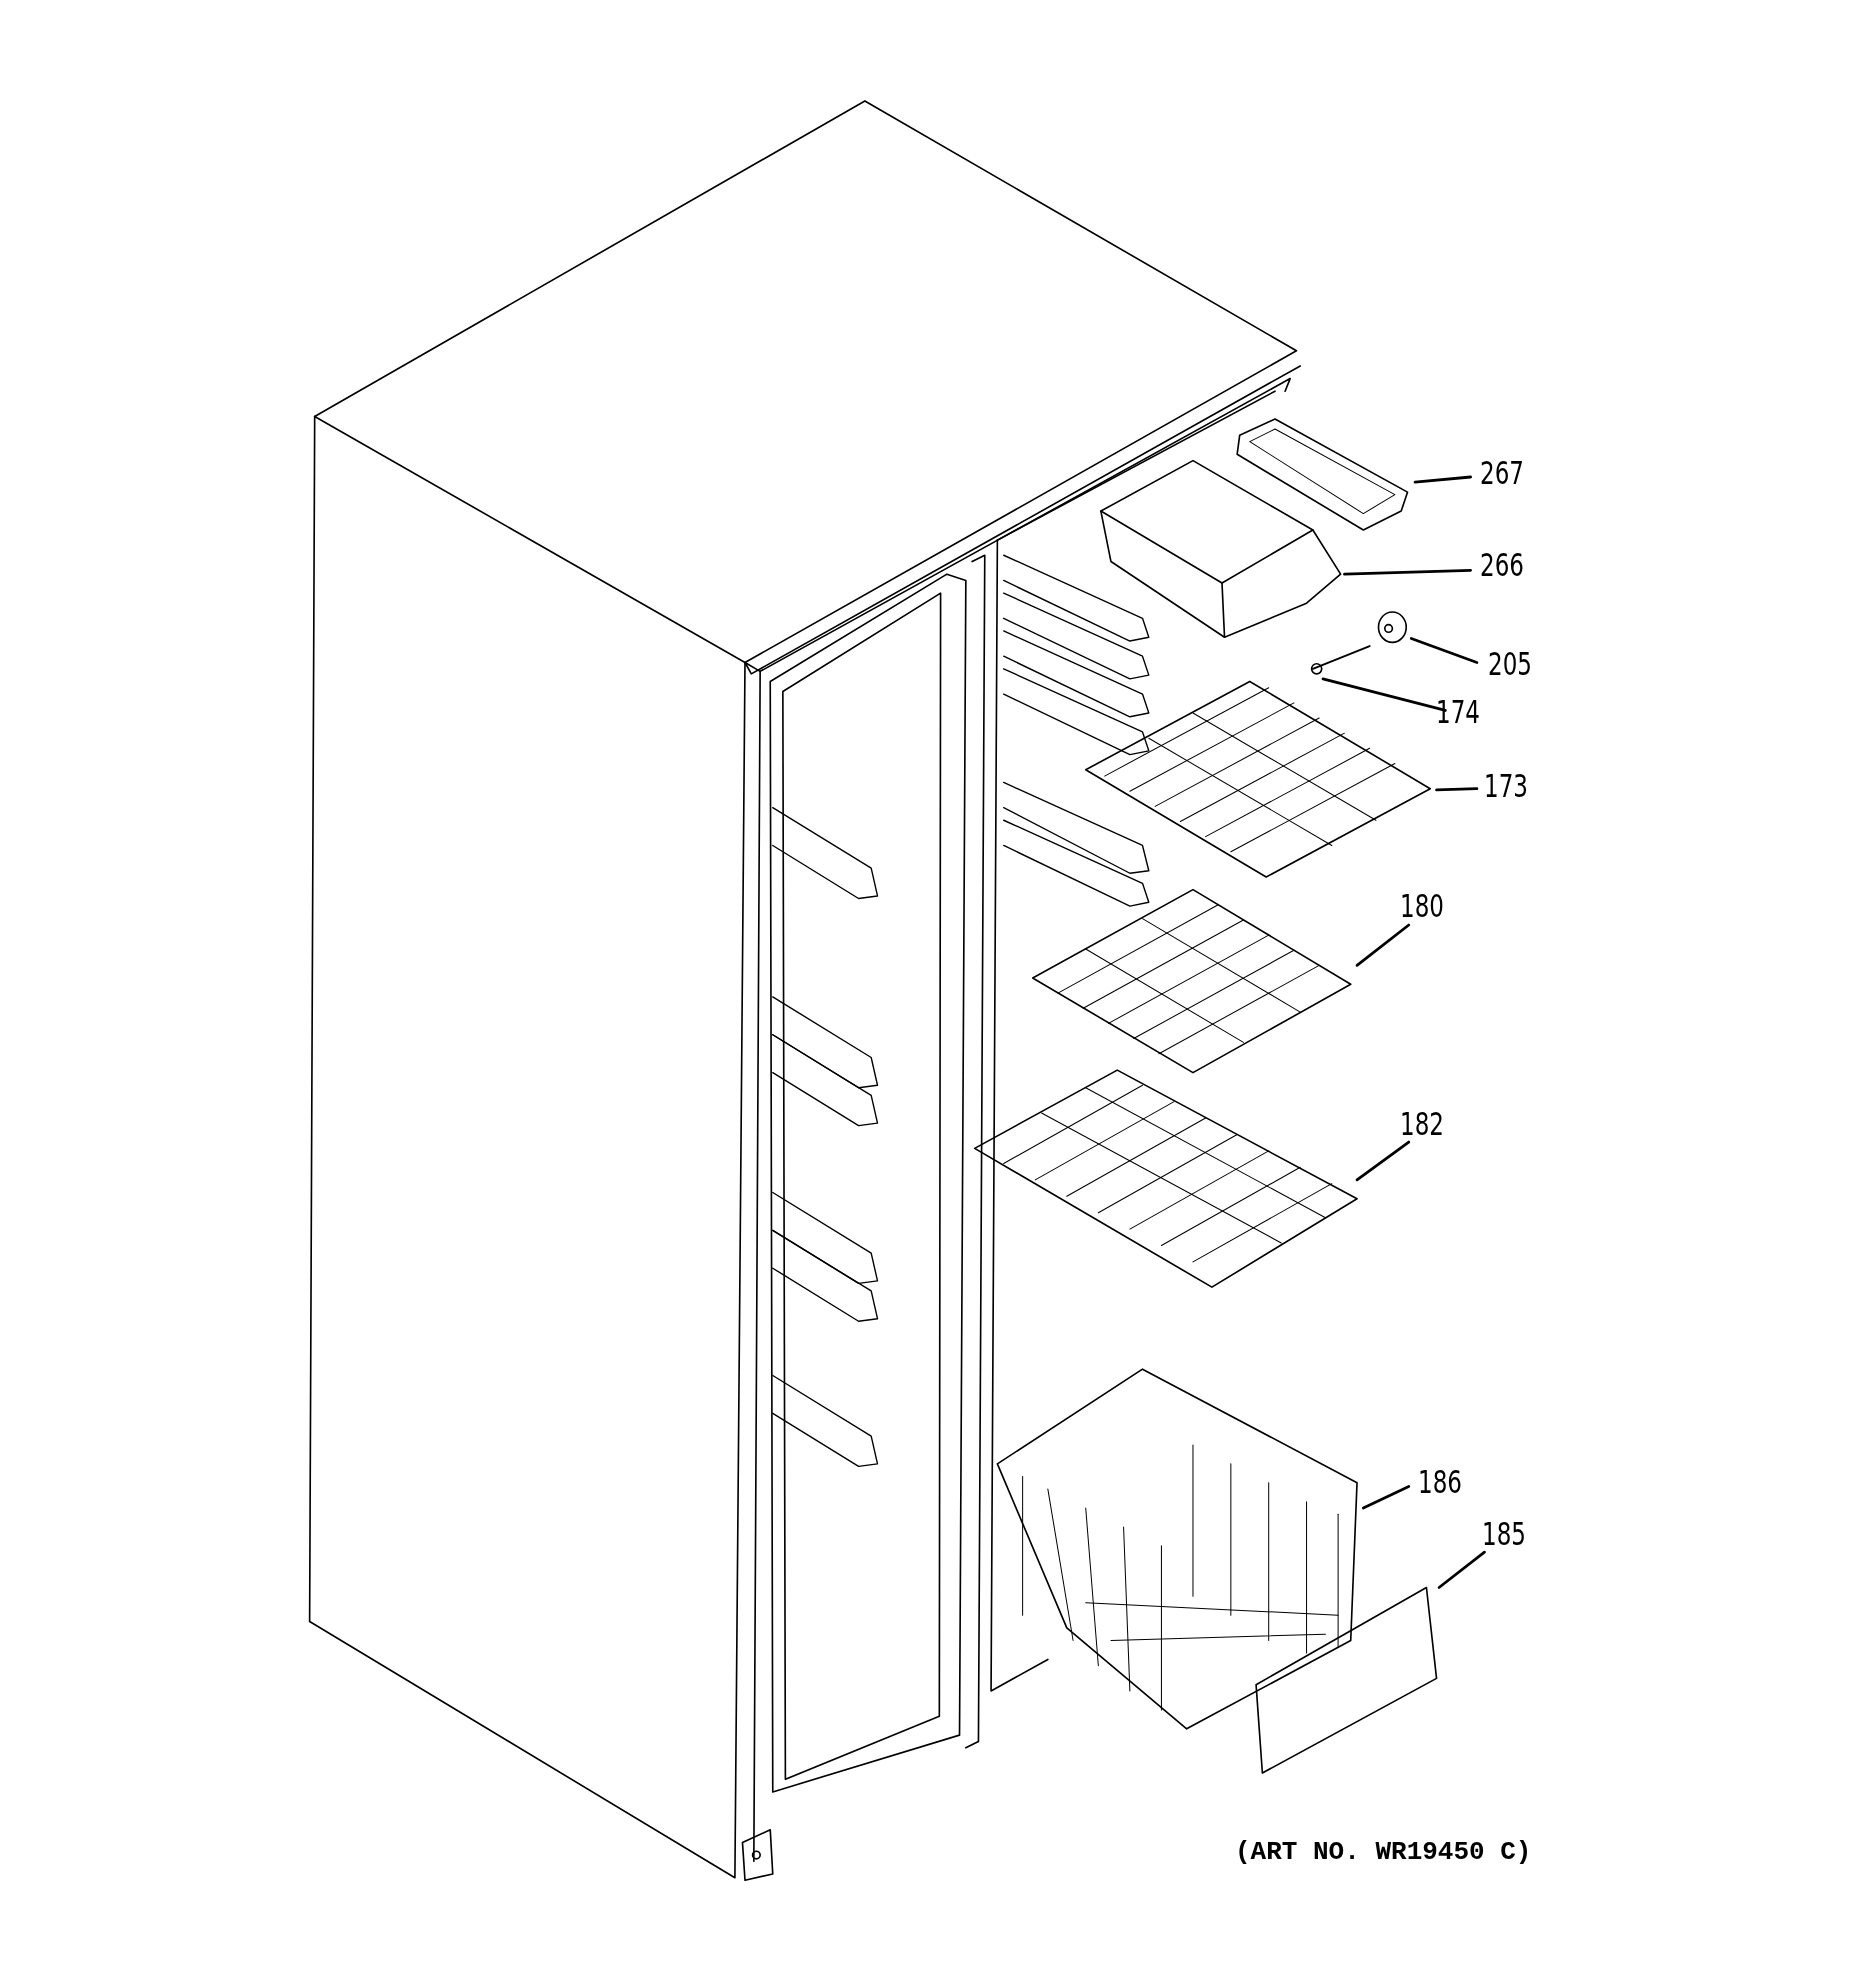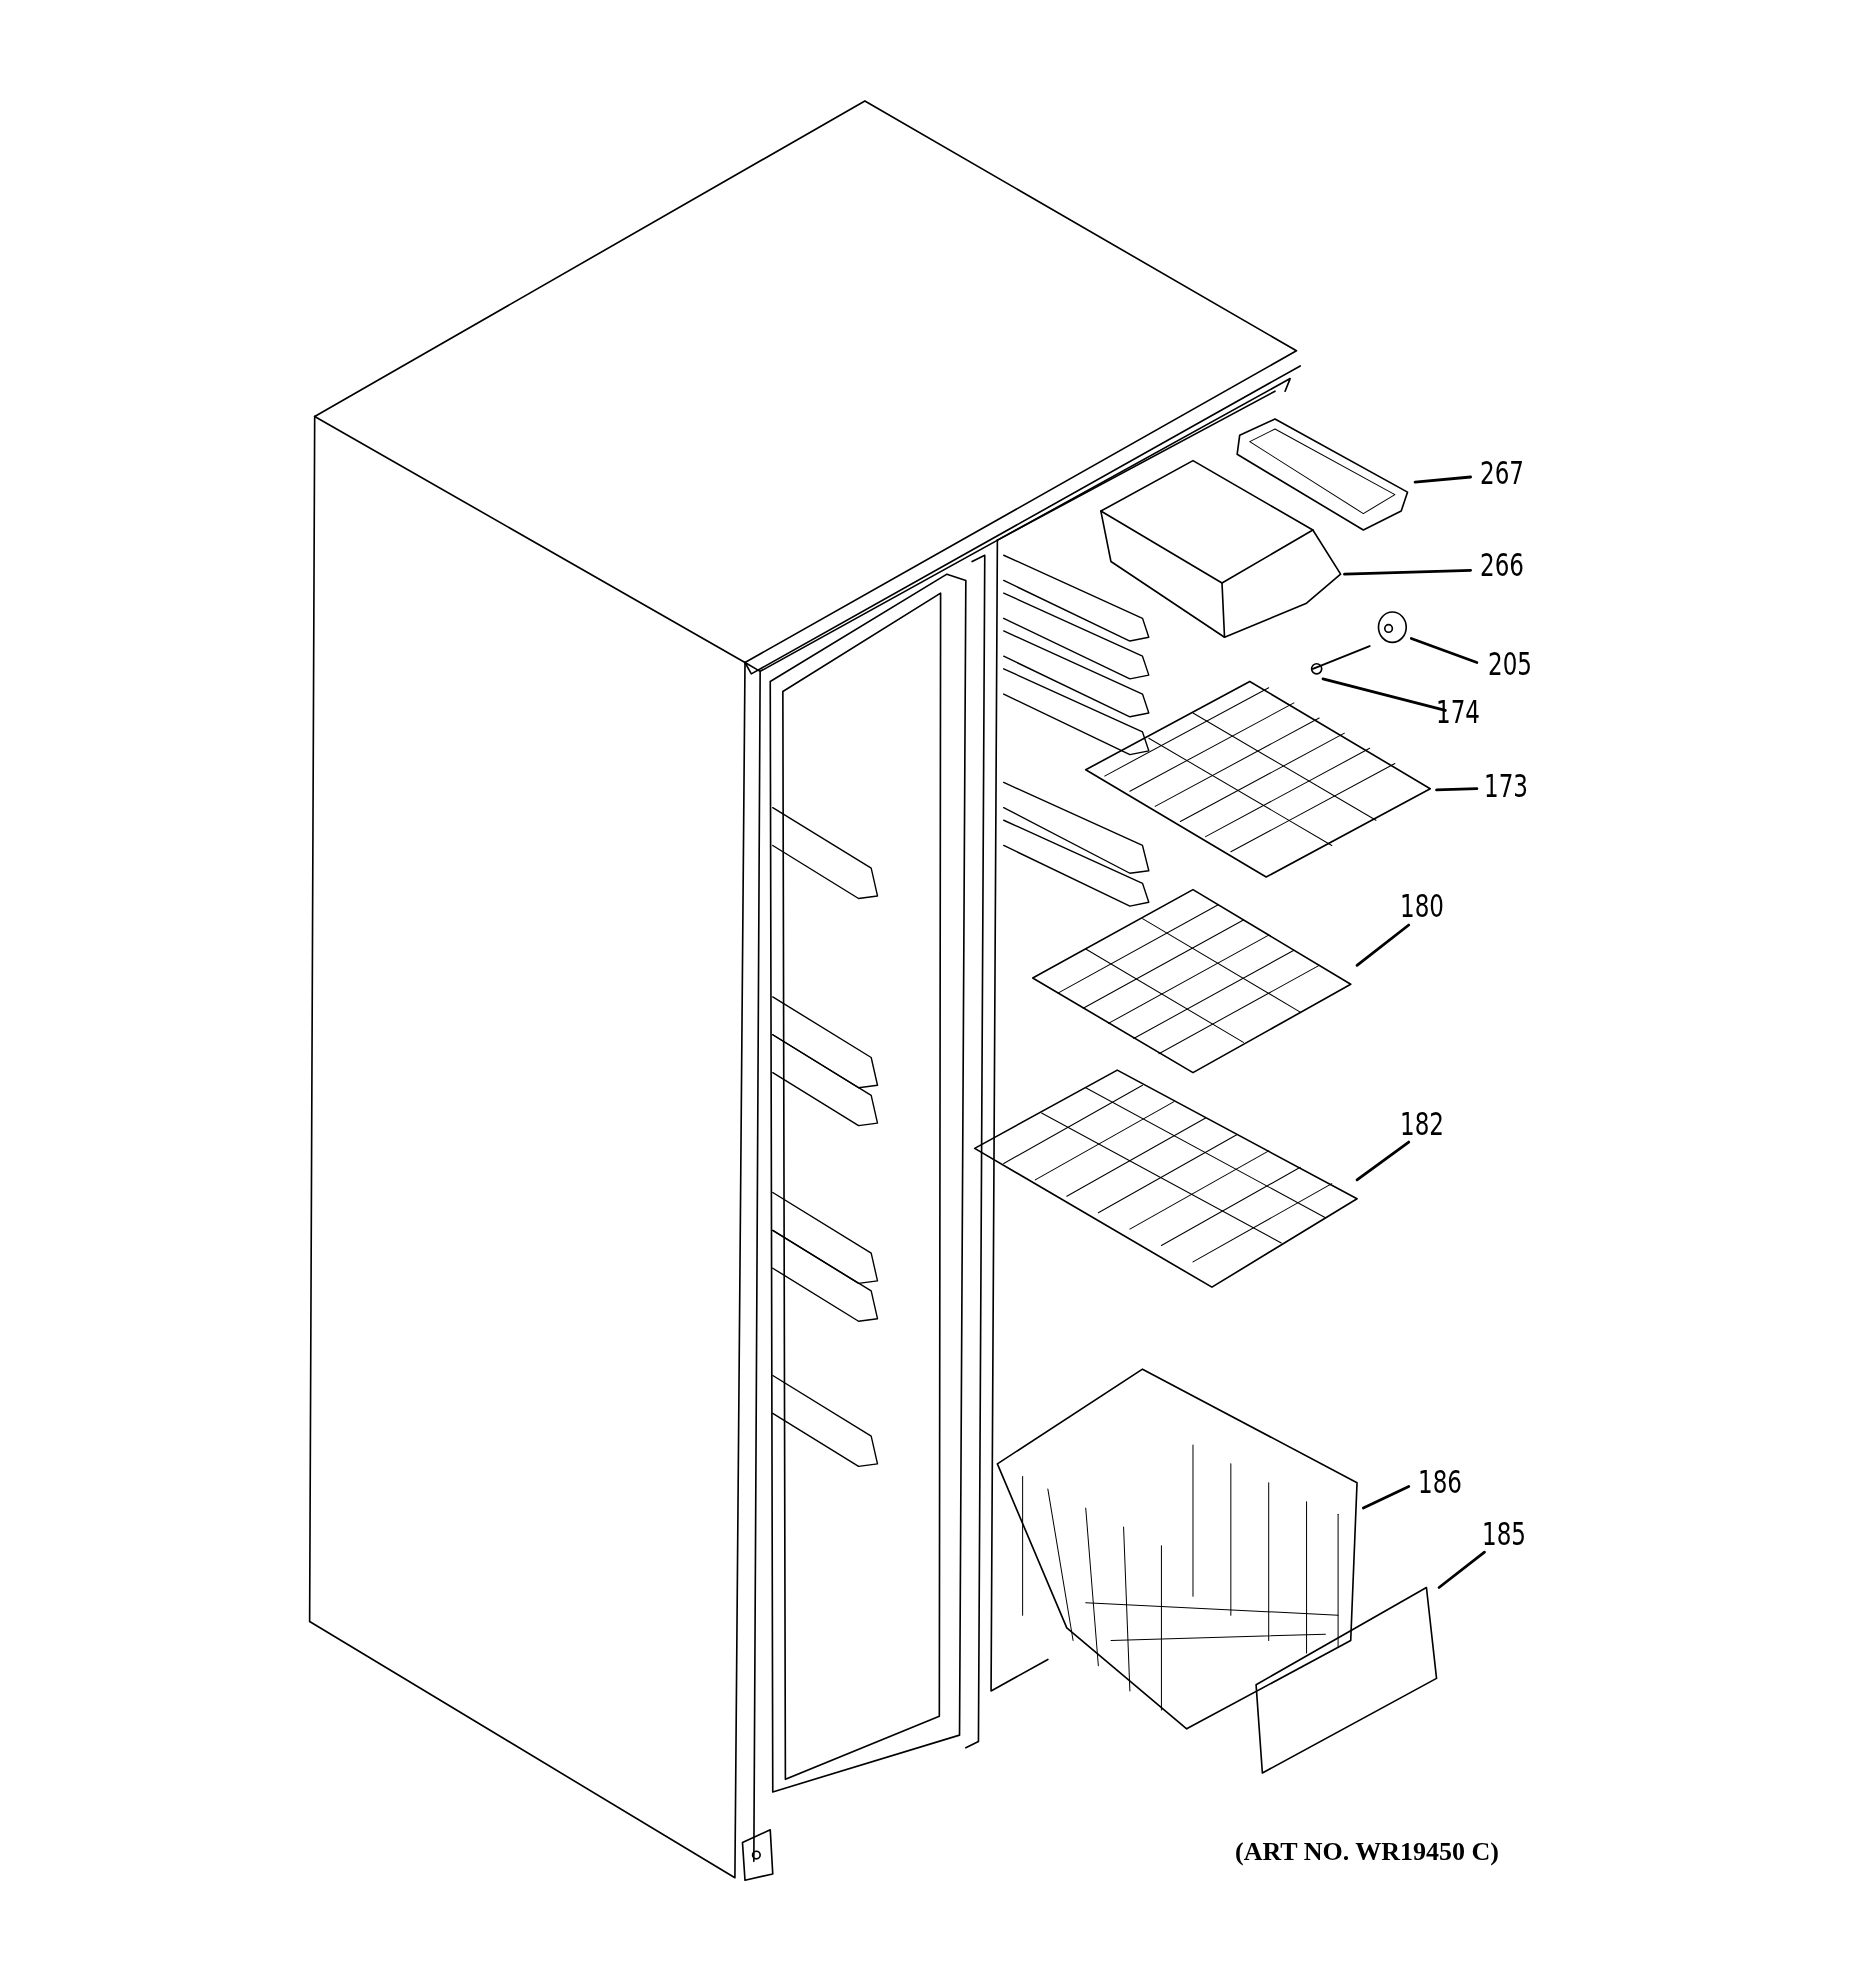--- a/index.html
+++ b/index.html
@@ -1,19 +1,19 @@
 <!DOCTYPE html>
 <html style="font-size:13px"><head>
 <meta charset="utf-8">
 <style>
   html,body{margin:0;padding:0;background:#fff;}
   body{width:1861px;height:1985px;position:relative;overflow:hidden;font-family:"DejaVu Sans",sans-serif;}
   svg{position:absolute;left:0;top:0;}
   .lbl{position:absolute;font-family:"DejaVu Sans Condensed","DejaVu Sans",sans-serif;font-size:32px;color:#000;transform:scaleX(0.8);transform-origin:left center;line-height:1;}
-  .art{position:absolute;font-family:Liberation Serif, serif;font-weight:bold;font-size:26px;color:#000;}
+  .art{position:absolute;font-family:Liberation Mono, monospace;font-weight:bold;font-size:26px;color:#000;}
 </style>
 </head>
 <body>
 
 <svg width="1861" height="1985" viewBox="0 0 1474 1573" fill="none" stroke="#000" stroke-width="1.3" stroke-linejoin="round" stroke-linecap="round">
 
   <path d="M249 330 L685 80 L1027 278 L590 525 Z"></path>
   <path d="M590 525 L595 534 L1030 290"></path>
 
   <path d="M249 330 L245 1285 L582 1488 L590 525"></path>

